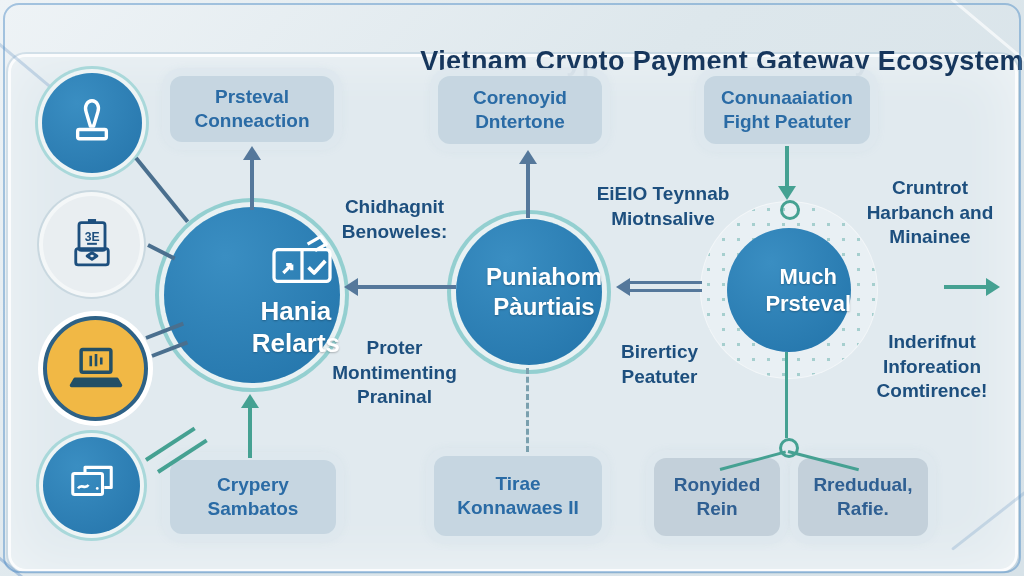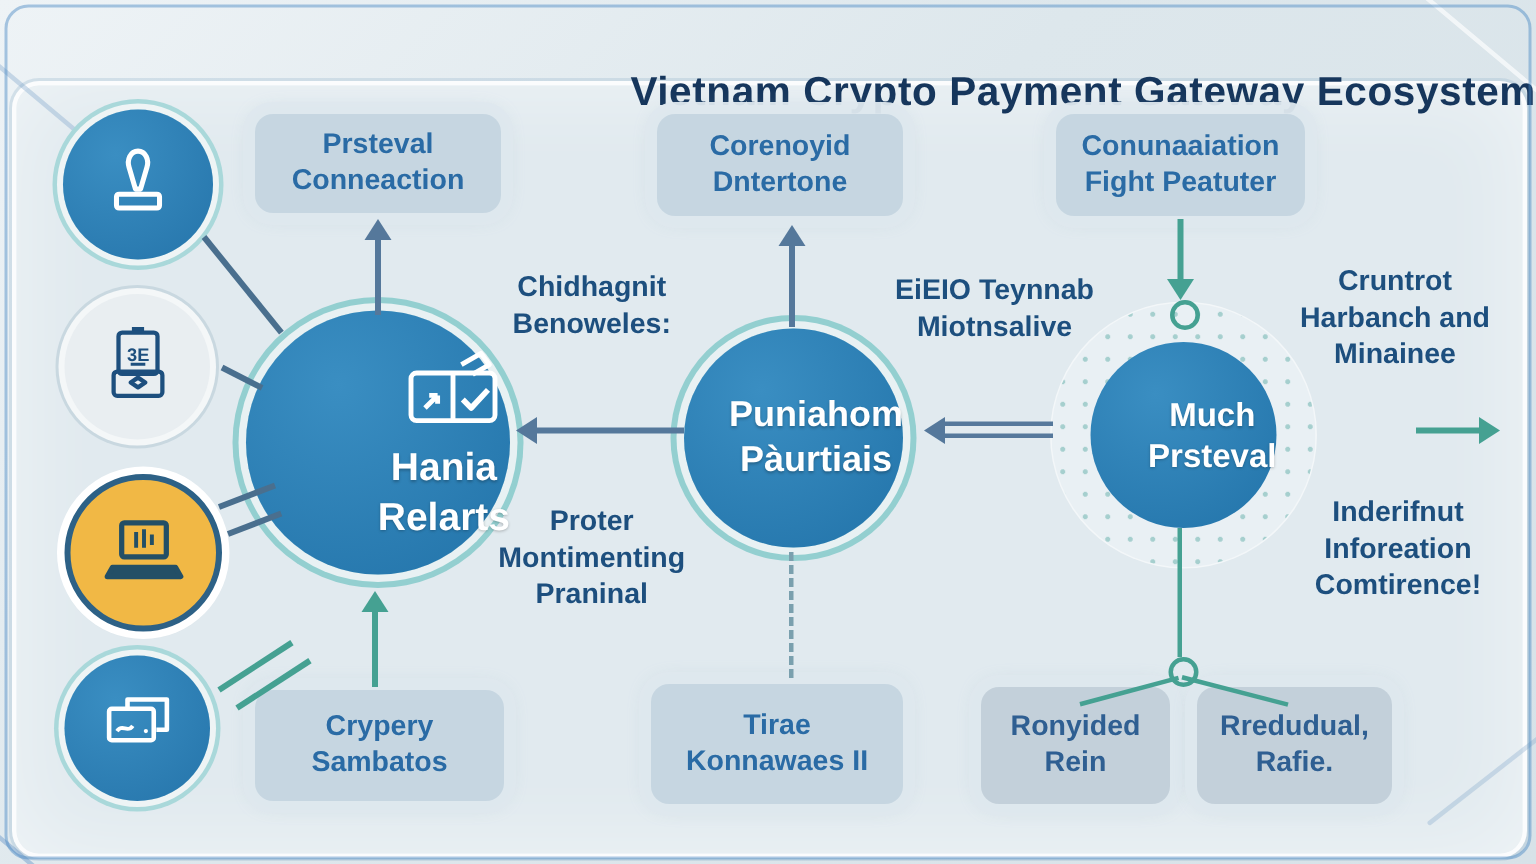--- a/index.html
+++ b/index.html
@@ -123,30 +123,32 @@
     <div class="hub-text" style="font-size:24px;">Puniahom
 Pàurtiais</div>
   </div>
 
   <div class="halo" style="left:701px;top:202px;width:176px;height:176px;"></div>
   <div class="hub" style="left:727px;top:228px;width:124px;height:124px;box-shadow:none;">
     <div class="hub-text" style="font-size:22px;">Much
 Prsteval</div>
   </div>
 
-  <div class="label" style="left:312px;top:180px;width:165px;">Chidhagnit
+  <div class="label" style="left:312px;top:195px;width:165px;">Chidhagnit
 Benoweles:</div>
   <div class="label" style="left:568px;top:182px;width:190px;">EiEIO Teynnab
 Miotnsalive</div>
   <div class="label" style="left:840px;top:176px;width:180px;">Cruntrot
 Harbanch and
 Minainee</div>
   <div class="label" style="left:312px;top:336px;width:165px;">Proter
 Montimenting
 Praninal</div>
+  <div class="label" style="left:582px;top:340px;width:155px;">Birerticy
+Peatuter</div>
   <div class="label" style="left:842px;top:330px;width:180px;">Inderifnut
 Inforeation
 Comtirence!</div>
 
   <div class="tbox" style="left:170px;top:460px;width:166px;height:74px;">Crypery
 Sambatos</div>
   <div class="tbox" style="left:434px;top:456px;width:168px;height:80px;">Tirae
 Konnawaes II</div>
   <div class="tbox dark" style="left:654px;top:458px;width:126px;height:78px;">Ronyided
 Rein</div>

